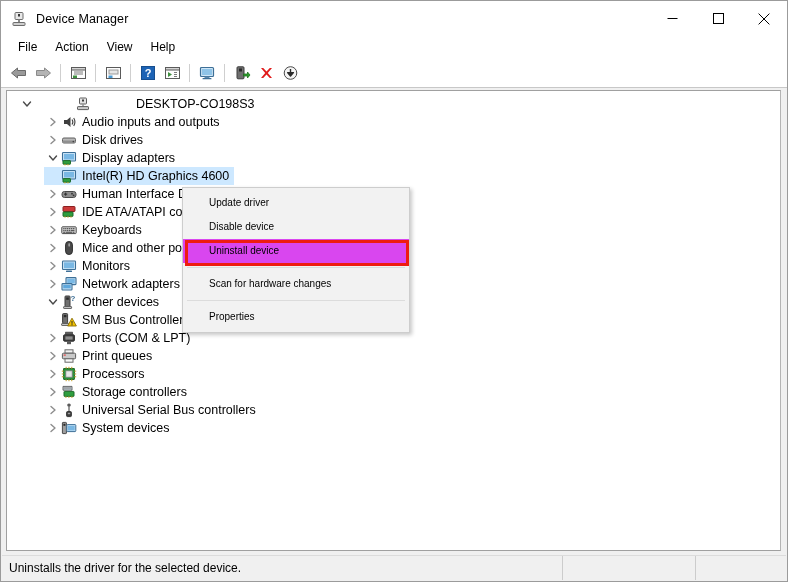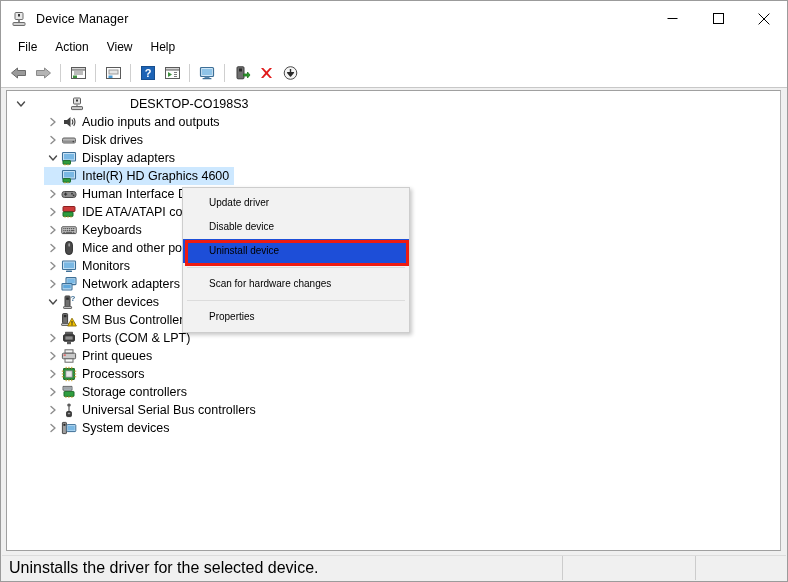--- a/index.html
+++ b/index.html
@@ -146,21 +146,21 @@
   }
   .sel .row-label { position: relative; z-index: 1; }
   .row.sel .selbg {
     position: absolute;
     left: 37px; top: 0;
     width: 190px; height: 18px;
     background: #cde8ff;
   }
 
   
-  .lvl0 { padding-left: 6px; gap: 40px; }
+  .lvl0 { padding-left: 12px; gap: 40px; }
   .lvl1 { padding-left: 38px; }
   .lvl2 { padding-left: 38px; }
   .lvl2 .twisty { visibility: hidden; }
 
   
   .ctxmenu {
     position: absolute;
     left: 175px; top: 96px;
     width: 228px;
     background: #f2f2f2;
@@ -179,21 +179,21 @@
     white-space: nowrap;
     position: relative;
   }
   .ctx-item.bold { font-weight: normal; }
   .ctx-sep {
     height: 1px;
     background: #dcdcdc;
     margin: 4px 4px 4px 4px;
   }
   .ctx-item.highlight {
-    background: #1d4ed8;
+    background: #d946ef;
   }
   .ctx-highlight-ring {
     position: absolute;
     left: 2px;
     width: 224px;
     height: 26px;
     border: 3px solid #ee1c11;
     box-sizing: border-box;
     z-index: 60;
     pointer-events: none;
@@ -204,21 +204,21 @@
     height: 24px;
     background: #f0f0f0;
     border-top: 1px solid #dcdcdc;
     display: flex;
     align-items: stretch;
     flex: none;
     margin: 0 1px 1px 1px;
   }
   .status-cell {
     display: flex; align-items: center;
-    font-size: 16px;
+    font-size: 12px;
     color: #000;
     padding-left: 7px;
     box-sizing: border-box;
   }
   .status-main { flex: 0 0 561px; border-right: 1px solid #cccccc; }
   .status-mid  { flex: 0 0 133px; border-right: 1px solid #cccccc; }
   .status-end  { flex: 1 1 auto; }
 </style>
 </head>
 <body>

